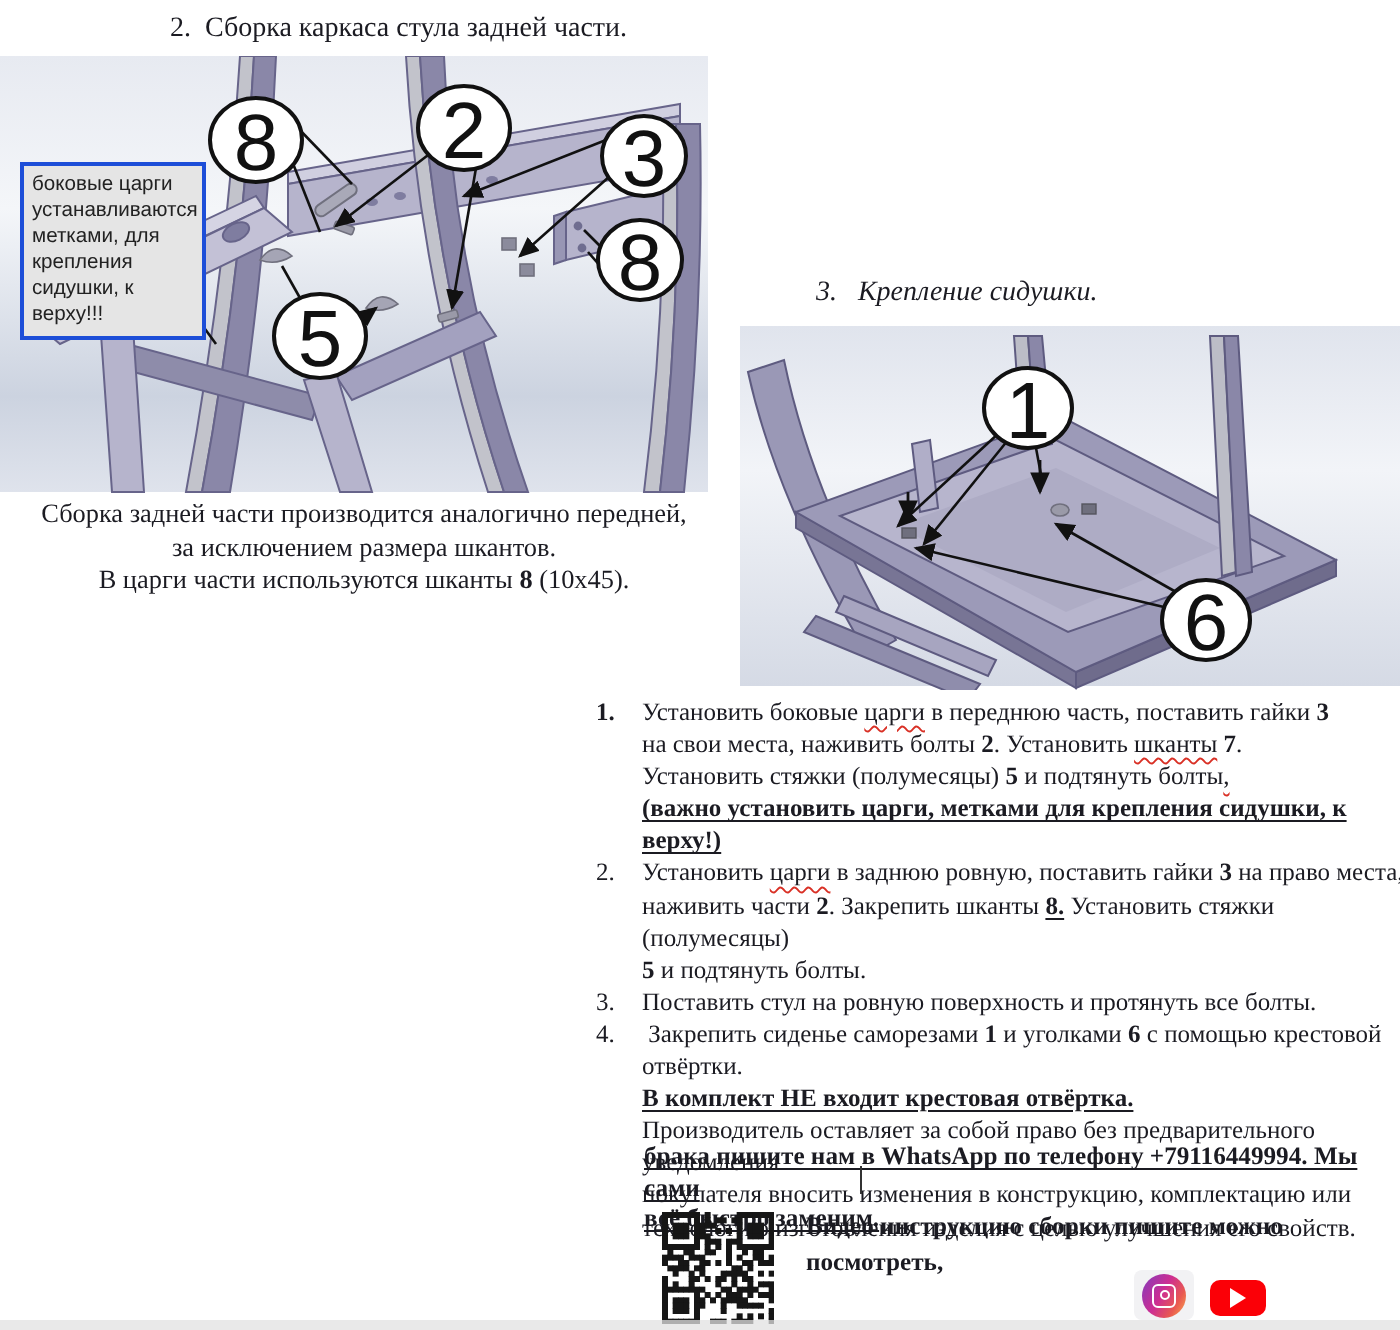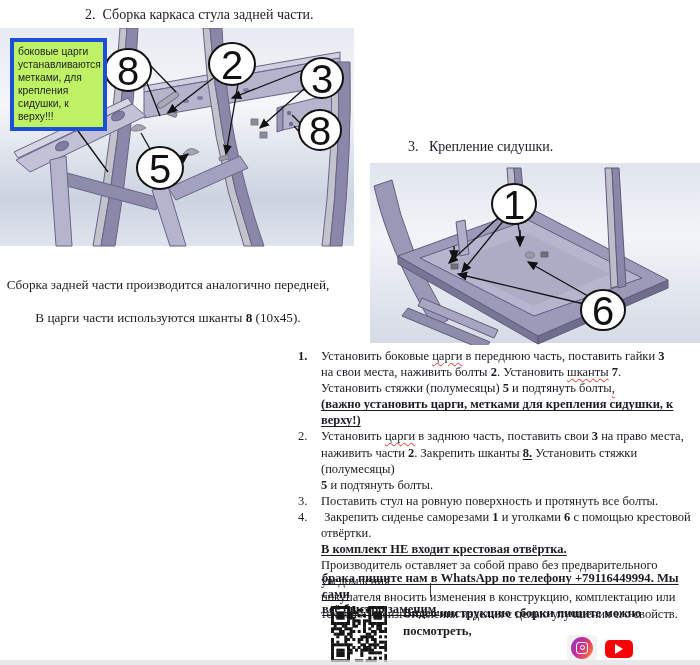--- a/index.html
+++ b/index.html
@@ -5,22 +5,22 @@
   html,body{margin:0;padding:0;background:#fff;}
   #page{position:relative;width:700px;height:665px;background:#ffffff;overflow:hidden;
         font-family:"Liberation Serif",serif;color:#1b1b22;}
   .abs{position:absolute;}
   .h-title{font-size:14px;white-space:pre;}
   
   .rb{font-weight:700;}
   .ru{text-decoration:underline;text-decoration-thickness:1px;text-underline-offset:2px;}
   .rw{text-decoration:underline wavy #d93025;text-decoration-thickness:1px;text-underline-offset:2px;}
   
-  .notebox{width:82px;background:#bef264;border:4px solid #1d4ed8;padding:3px 3px 4px 4px;
-           font-family:"Liberation Sans",sans-serif;font-size:10.3px;line-height:13px;color:#222;}
+  .notebox{width:82px;background:#e5e5e5;border:2px solid #1d4ed8;padding:3px 3px 4px 4px;
+           font-family:"Liberation Sans",sans-serif;font-size:10.3px;line-height:13px;color:#222;margin-top:43px;}
   
   .caption{width:336px;text-align:center;font-size:13.2px;line-height:16.5px;}
   
   .instr{width:412px;font-size:12.5px;line-height:16.1px;}
   .instr-row{position:relative;padding-left:25px;}
   .instr-num{position:absolute;left:2px;top:0;}
   .whats{font-size:12.6px;line-height:15.3px;}
   .qr-cap{font-size:12.6px;line-height:17.5px;}
   .cursorbar{width:0;height:14px;border-left:1.6px solid #333;}
   
@@ -138,23 +138,23 @@
       <text class="co" x="320" y="117" text-anchor="middle">8</text>
     </g>
     <g>
       <ellipse cx="160" cy="140" rx="23" ry="21" fill="#fff" stroke="#111" stroke-width="2"></ellipse>
       <text class="co" x="160" y="155" text-anchor="middle">5</text>
     </g>
   </svg>
 
   <div class="abs notebox" style="left:10px;top:38px;">боковые царги устанавливаются метками, для крепления сидушки, к верху!!!</div>
 
-  <div class="abs caption" style="left:0;top:249px;margin-top:28px;"><span>Сборка задней части производится аналогично передней,</span><br><br><span>В царги части используются шканты </span><span class="rb">8</span><span> (10x45).</span></div>
-
-  <div class="abs h-title" style="left:408px;top:139px;">3.   Крепление сидушки.</div>
+  <div class="abs caption" style="left:14px;top:249px;"><span>Сборка задней части производится аналогично передней,</span><br><span>за исключением размера шкантов.</span><br><span>В царги части используются шканты </span><span class="rb">8</span><span> (10x45).</span></div>
+
+  <div class="abs h-title" style="left:408px;top:139px;font-style:italic;">3.   Крепление сидушки.</div>
 
   <svg class="abs" style="left:368px;top:160px;" width="332" height="185" viewBox="0 0 332 185">
     <rect x="2" y="3" width="330" height="180" fill="url(#bgR)"></rect>
 
     <g stroke="#5e5b80" stroke-width="1">
       <path d="M6,26 Q20,90 66,168 L80,160 Q38,88 24,20 Z" fill="#9a98b6"></path>
       <polygon points="40,148 122,182 116,190 34,156" fill="#8f8dac"></polygon>
       <polygon points="54,138 130,170 126,178 50,146" fill="#a7a5c0"></polygon>
 
       <polygon points="30,96 170,176 170,184 30,104" fill="#787595"></polygon>
@@ -196,21 +196,21 @@
     </g>
   </svg>
 
   <div class="abs instr" style="left:296px;top:348px;">
     <div class="instr-row">
       <span class="instr-num rb">1.</span>
       <span><span>Установить боковые </span><span class="rw">царги</span><span> в переднюю часть, поставить гайки </span><span class="rb">3</span><br><span>на свои места, наживить болты </span><span class="rb">2</span><span>. Установить </span><span class="rw">шканты</span><span> </span><span class="rb">7</span><span>.</span><br><span>Установить стяжки (полумесяцы) </span><span class="rb">5</span><span> и подтянуть болты</span><span class="rw">,</span><br><span class="rb ru">(важно установить царги, метками для крепления сидушки, к верху!)</span></span>
     </div>
     <div class="instr-row">
       <span class="instr-num">2.</span>
-      <span><span>Установить </span><span class="rw">царги</span><span> в заднюю часть, поставить свои </span><span class="rb">3</span><span> на право места,</span><br><span>наживить части </span><span class="rb">2</span><span>. Закрепить шканты </span><span class="rb ru">8.</span><span> Установить стяжки (полумесяцы)</span><br><span class="rb">5</span><span> и подтянуть болты.</span></span>
+      <span><span>Установить </span><span class="rw">царги</span><span> в заднюю ровную, поставить гайки </span><span class="rb">3</span><span> на право места,</span><br><span>наживить части </span><span class="rb">2</span><span>. Закрепить шканты </span><span class="rb ru">8.</span><span> Установить стяжки (полумесяцы)</span><br><span class="rb">5</span><span> и подтянуть болты.</span></span>
     </div>
     <div class="instr-row">
       <span class="instr-num">3.</span>
       <span><span>Поставить стул на ровную поверхность и протянуть все болты.</span></span>
     </div>
     <div class="instr-row">
       <span class="instr-num">4.</span>
       <span><span>&nbsp;Закрепить сиденье саморезами </span><span class="rb">1</span><span> и уголками </span><span class="rb">6</span><span> с помощью крестовой</span><br><span>отвёртки.</span><br><span class="rb ru">В комплект НЕ входит крестовая отвёртка.</span><br><span>Производитель оставляет за собой право без предварительного уведомления</span><br><span>покупателя вносить изменения в конструкцию, комплектацию или</span><br><span>технологию изготовления изделия с целью улучшения его свойств.</span></span>
     </div>
   </div>

